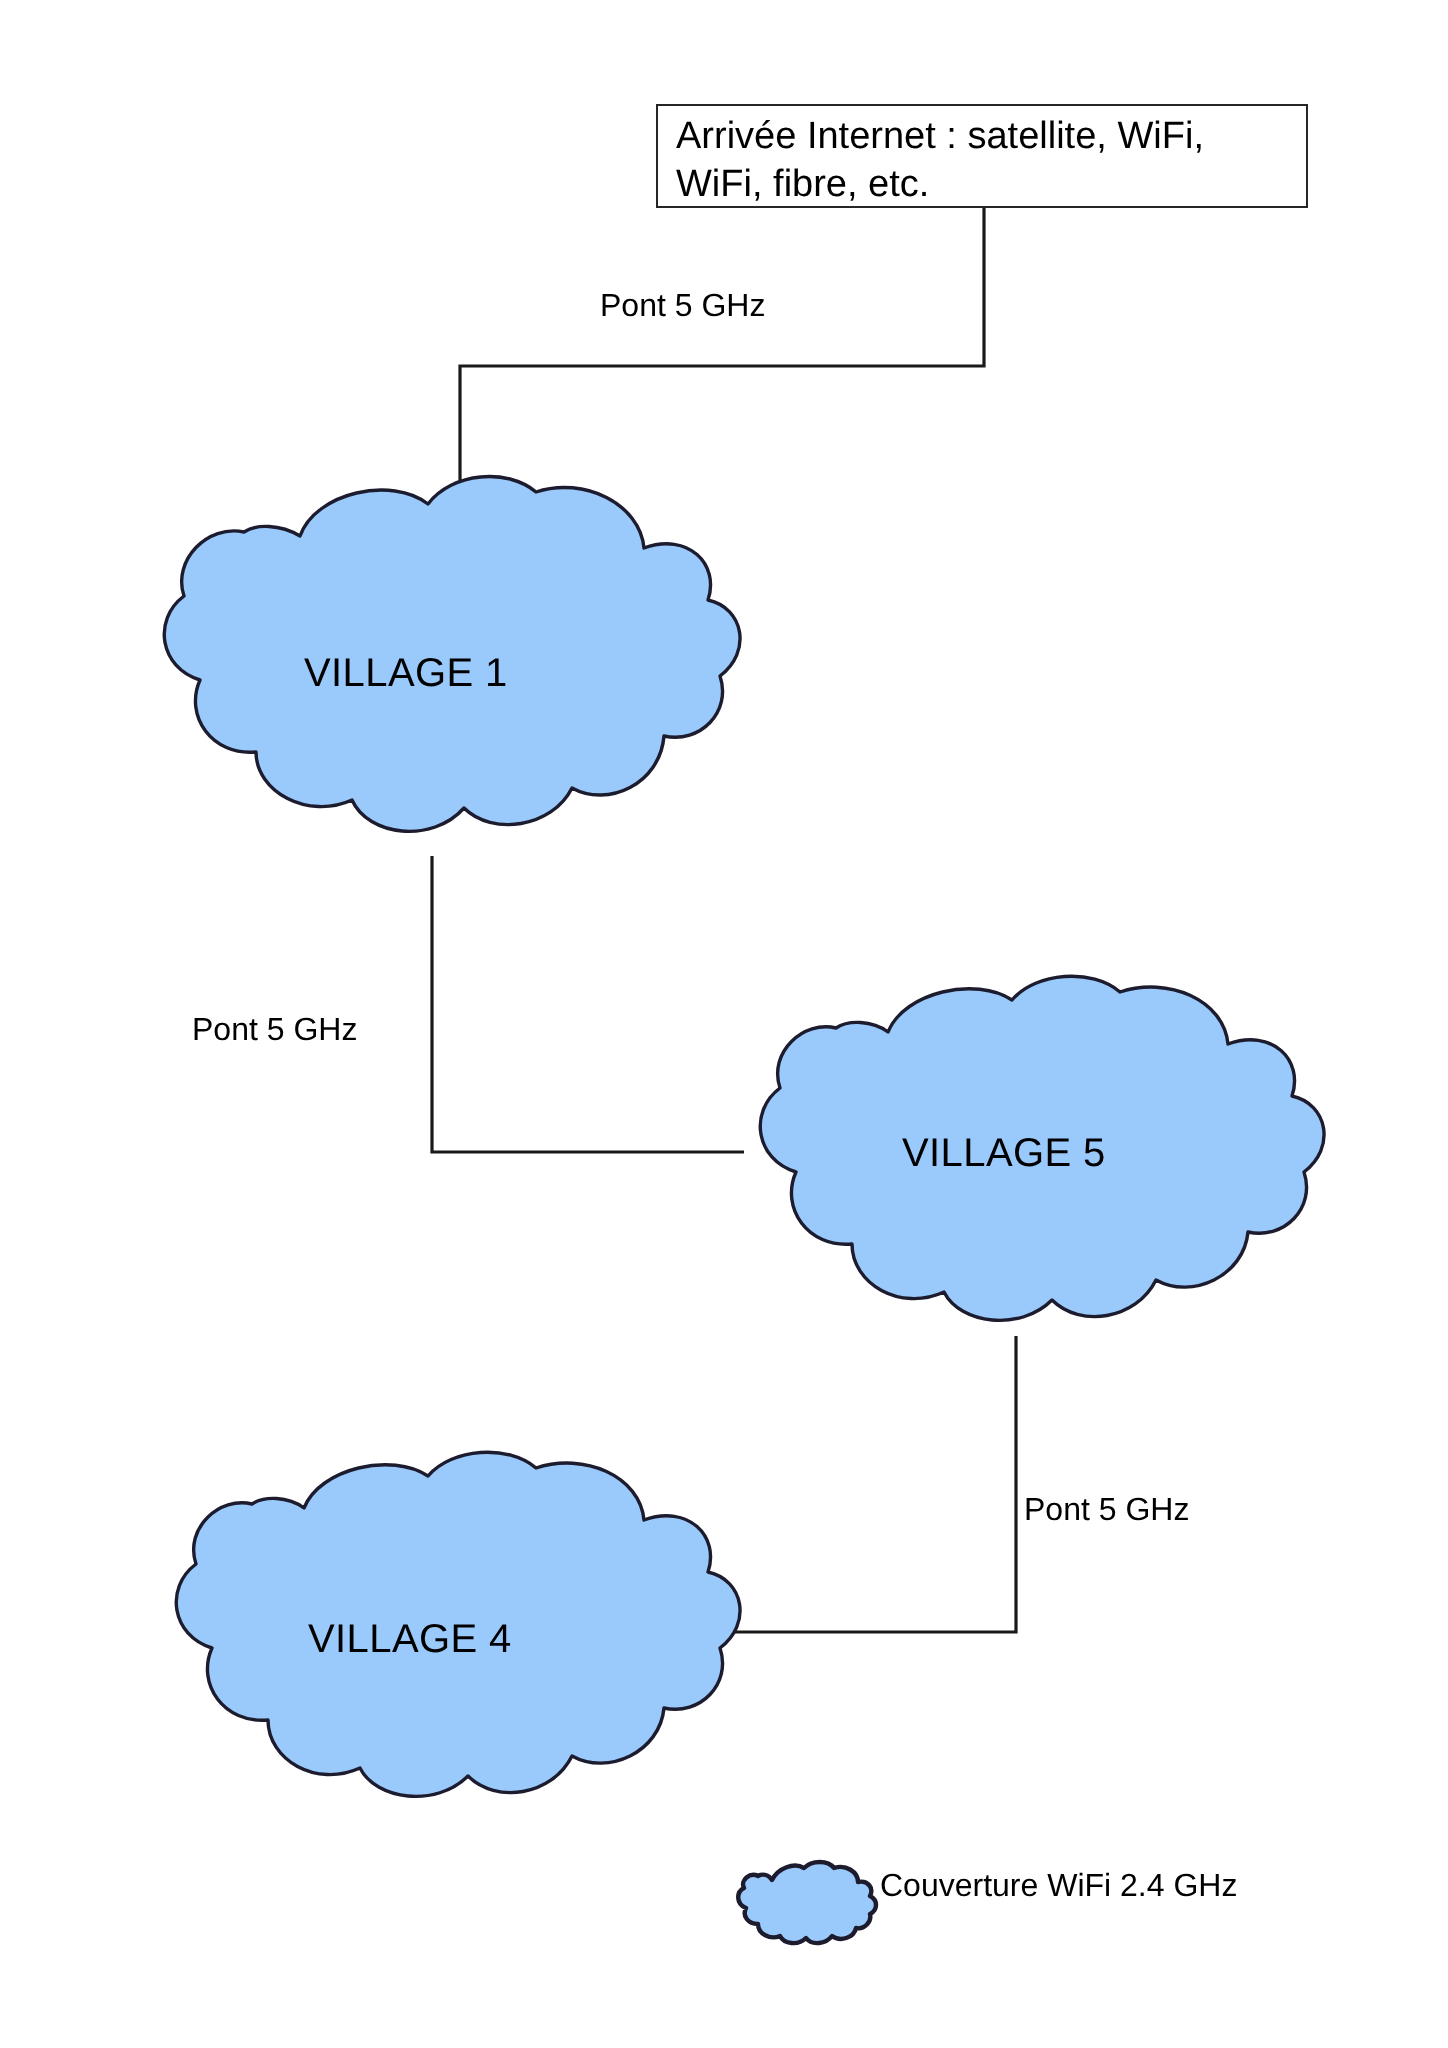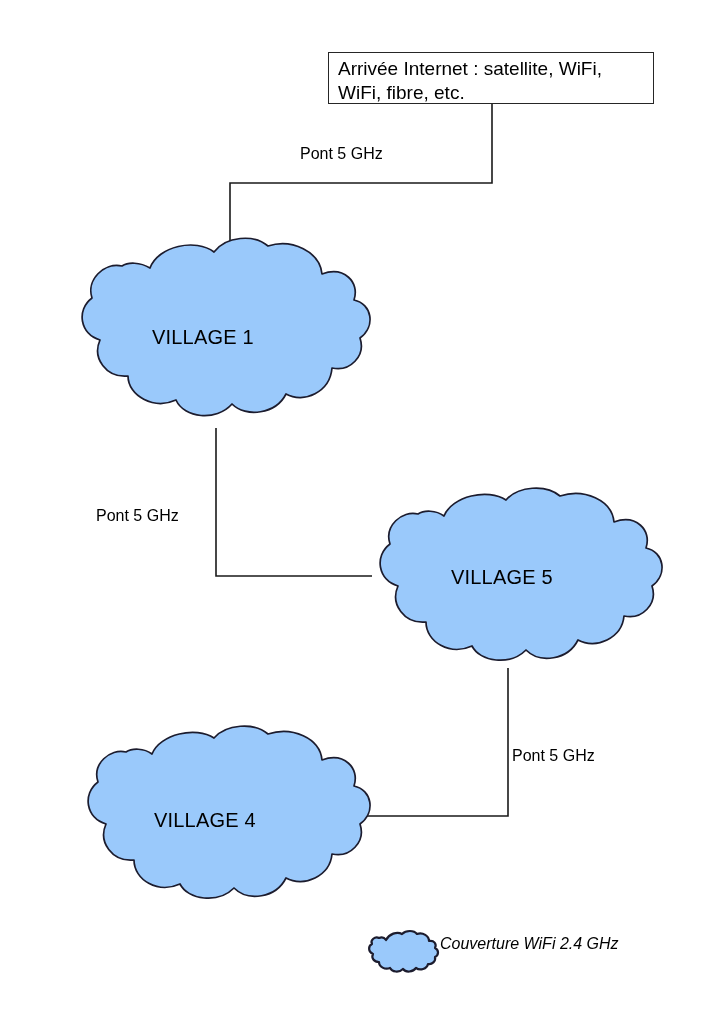--- a/index.html
+++ b/index.html
@@ -44,21 +44,20 @@
   }
   .bridge-label {
     font-size: 16px;
   }
   .cloud-label {
     font-size: 20px;
     letter-spacing: 0.2px;
   }
   .legend-label {
     font-size: 16px;
-    font-style: italic;
   }
   #internet-box {
     position: absolute;
     left: 328px;
     top: 52px;
     width: 326px;
     height: 52px;
     border: 1.6px solid #262626;
     background: #ffffff;
     box-sizing: border-box;

